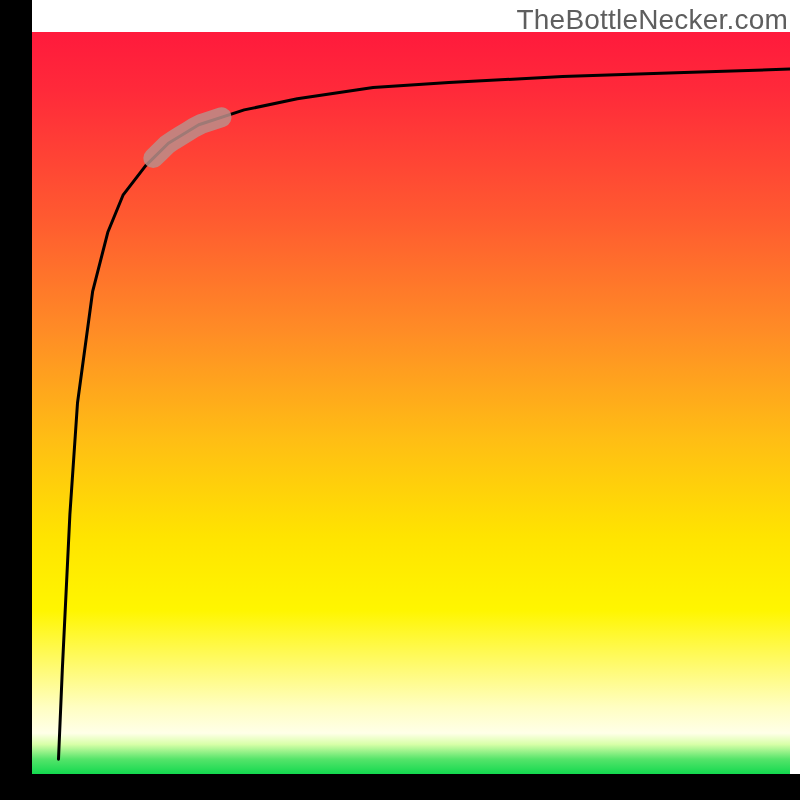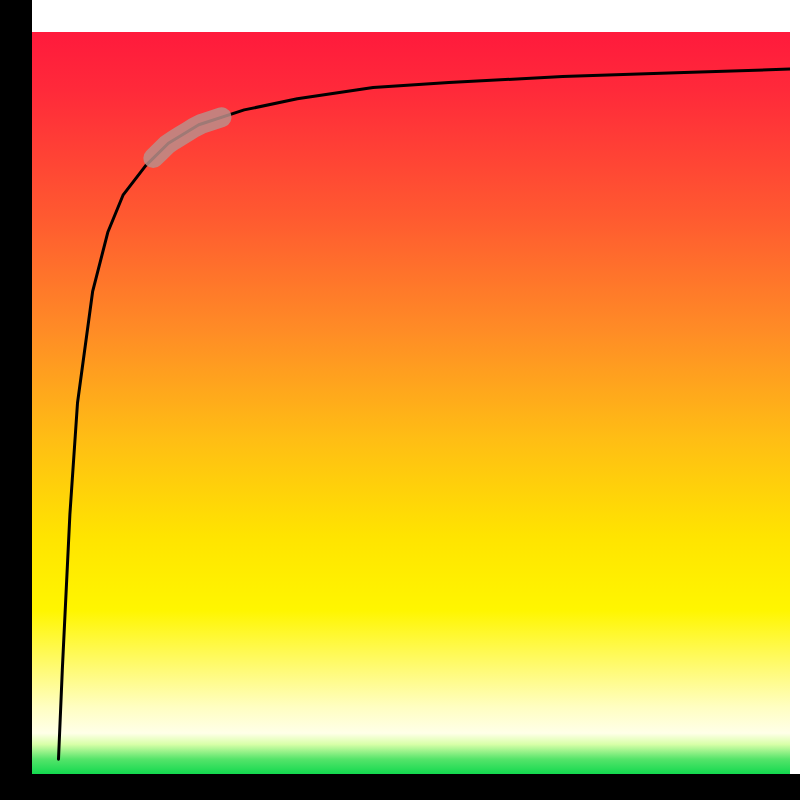--- a/index.html
+++ b/index.html
@@ -98,20 +98,21 @@
 </style>
 </head>
 <body>
 
 <div class="stage">
 
   <div class="axis-topcap"></div>
   <div class="axis-left"></div>
   <div class="axis-bottom"></div>
 
+  <div class="watermark">TheBottleNecker.com</div>
 
   <div class="plot">
     <div class="gradient-bg"></div>
 
     <svg class="curve" viewBox="0 0 758 742" preserveAspectRatio="none">
       <path id="main-curve" fill="none" stroke="#000000" stroke-width="3" stroke-linecap="round" stroke-linejoin="round" d="M26.5 727.2 L30.3 638.1 L37.9 482.3 L45.5 371.0 L60.6 259.7 L75.8 200.3 L91.0 163.2 L113.7 133.6 L136.4 111.3 L166.8 92.8 L212.2 77.9 L265.3 66.8 L341.1 55.6 L416.9 50.5 L530.6 44.5 L644.3 40.8 L758.0 37.1"></path>
       <path id="highlight-seg" fill="none" stroke="#bb8e8a" stroke-width="20" stroke-linecap="round" opacity="0.85" d="M121.3 126.1 L128.1 119.5 L134.9 112.8 L141.7 108.1 L148.6 103.9 L155.4 99.7 L162.2 95.5 L169.0 92.0 L175.9 89.8 L182.7 87.6 L189.5 85.3"></path>
     </svg>
   </div>
 

